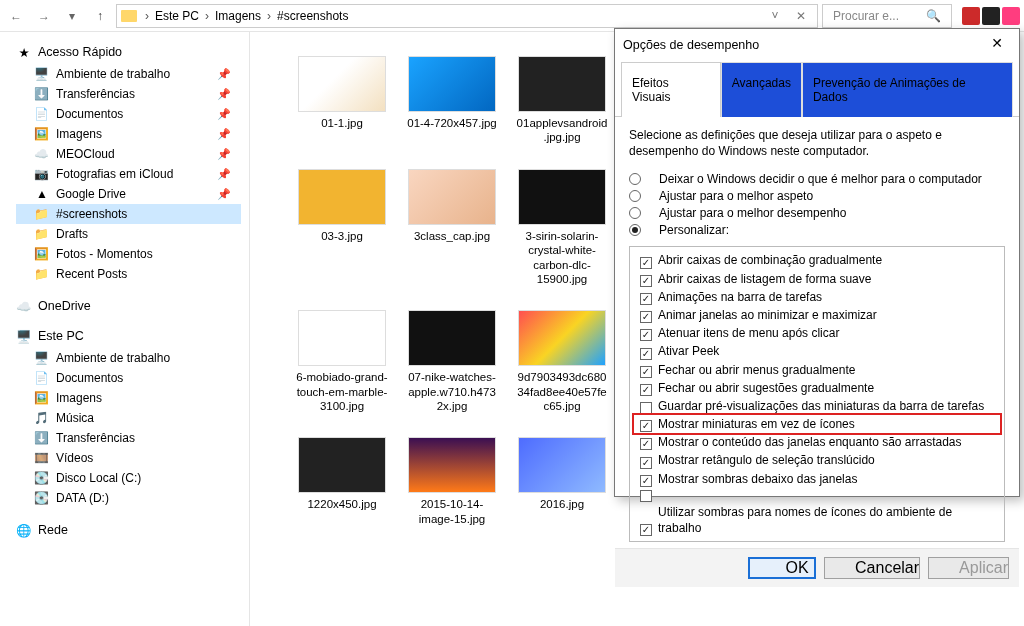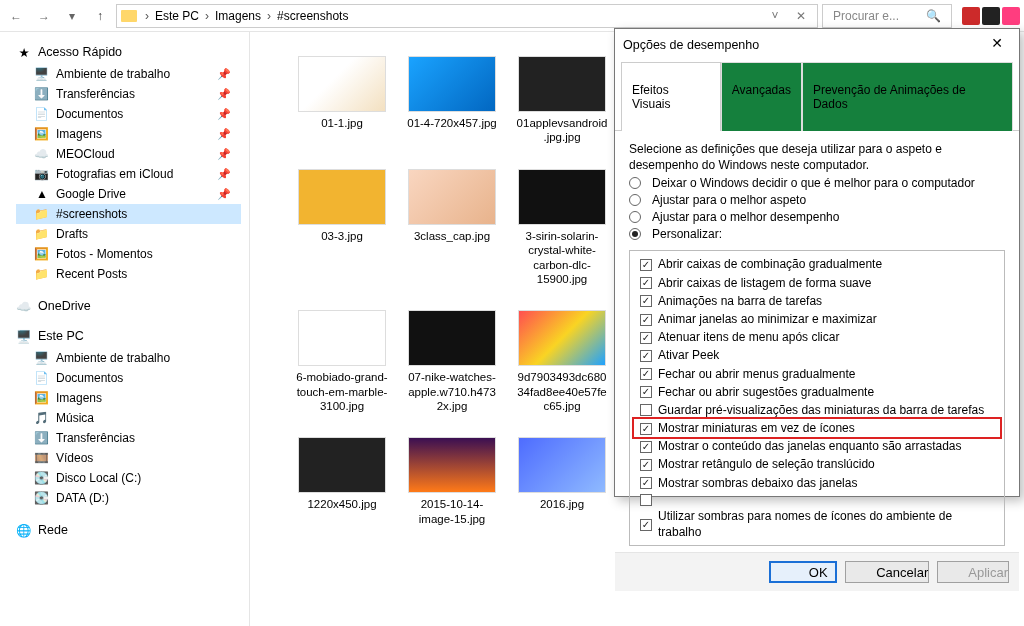--- a/index.html
+++ b/index.html
@@ -33,35 +33,35 @@
   .grid { display: grid; grid-template-columns: repeat(4, 92px); column-gap: 18px; row-gap: 24px; }
   .file { width: 92px; text-align: center; margin-left: 28px; }
   .thumb { width: 88px; height: 56px; border: 1px solid #ddd; margin: 0 auto 4px; background: #ccc; display: flex; align-items: center; justify-content: center; overflow: hidden; }
   .fname { font-size: 11.5px; line-height: 1.25; word-break: break-word; }
 
   
   .dialog { position: absolute; right: 4px; top: 28px; width: 406px; height: 469px; background: #fff; border: 1px solid #777; box-shadow: 4px 4px 10px rgba(0,0,0,.25); display: flex; flex-direction: column; }
   .dlg-title { display: flex; align-items: center; justify-content: space-between; padding: 6px 8px; font-size: 12.5px; }
   .dlg-close { width: 28px; height: 20px; text-align: center; cursor: default; font-size: 14px; }
   .tabs { display: flex; border-bottom: 1px solid #ccc; padding: 0 6px; gap: 0; font-size: 12px; }
-  .tab { padding: 20px 10px; border: 1px solid #ccc; border-bottom: none; background: #fff; position: relative; top: 1px; cursor: default; }
-  .tab:not(.active) { background: #15803d; border-color: #ddd; }
+  .tab { padding: 13px 10px; border: 1px solid #ccc; border-bottom: none; background: #fff; position: relative; top: 1px; cursor: default; }
+  .tab:not(.active) { background: #1d4ed8; border-color: #ddd; }
   .dlg-body { padding: 10px 14px 6px; flex: 1; display: flex; flex-direction: column; }
-  .desc { font-size: 12px; line-height: 1.35; }
-  .radio-row { display: flex; align-items: center; gap: 11px; margin: 3px 0; font-size: 12px; }
+  .desc { font-size: 12px; margin-bottom: 10px; line-height: 1.35; }
+  .radio-row { display: flex; align-items: center; gap: 18px; margin: 3px 0; font-size: 12px; }
   .radio { width: 12px; height: 12px; border: 1px solid #666; border-radius: 50%; display: inline-flex; align-items: center; justify-content: center; }
   .radio.sel::after { content: ""; width: 6px; height: 6px; background: #222; border-radius: 50%; }
   .opts-box { border: 1px solid #bbb; margin-top: 6px; flex: 1; padding: 4px 6px; overflow: auto; }
-  .chk-row { display: flex; align-items: center; gap: 6px; font-size: 12px; padding: 1px 4px; line-height: 1.35; }
+  .chk-row { display: flex; align-items: flex-end; gap: 6px; font-size: 12px; padding: 1px 4px; line-height: 1.35; }
   .chk { width: 12px; height: 12px; border: 1px solid #666; background: #fff; display: inline-flex; align-items: center; justify-content: center; flex-shrink: 0; margin-top: 1px; }
   .chk.on::after { content: "✓"; font-size: 10px; line-height: 1; color: #222; }
   .hl { position: relative; }
   .hl::after { content: ""; position: absolute; left: -4px; right: -4px; top: -2px; bottom: -2px; border: 2px solid #d22; pointer-events: none; }
   .dlg-buttons { display: flex; justify-content: flex-end; gap: 8px; padding: 8px 10px; border-top: 1px solid #e5e5e5; background: #f3f3f3; }
-  .btn { min-width: 68px; height: 22px; border: 1px solid #a0a0a0; background: #e9e9e9; font-size: 13px; cursor: default; display: flex; align-items: center; justify-content: center; padding-left: 30px; }
+  .btn { min-width: 68px; height: 22px; border: 1px solid #a0a0a0; background: #e9e9e9; font-size: 16px; cursor: default; display: flex; align-items: center; justify-content: center; padding-left: 30px; }
   .btn.primary { border: 2px solid #1a6fd6; background: #e6f0fb; }
   .btn.disabled { color: #999; }
 
   
   .tc-a{background:linear-gradient(135deg,#fff 40%,#f3e0c0);} 
   .tc-b{background:linear-gradient(135deg,#1aa3ff,#0267c1);} 
   .tc-c{background:#222;color:#fff;font-size:9px;} 
   .tc-d{background:#f2b430;} 
   .tc-e{background:linear-gradient(135deg,#f9d6c0,#e8b38c);} 
   .tc-f{background:#111;} 

